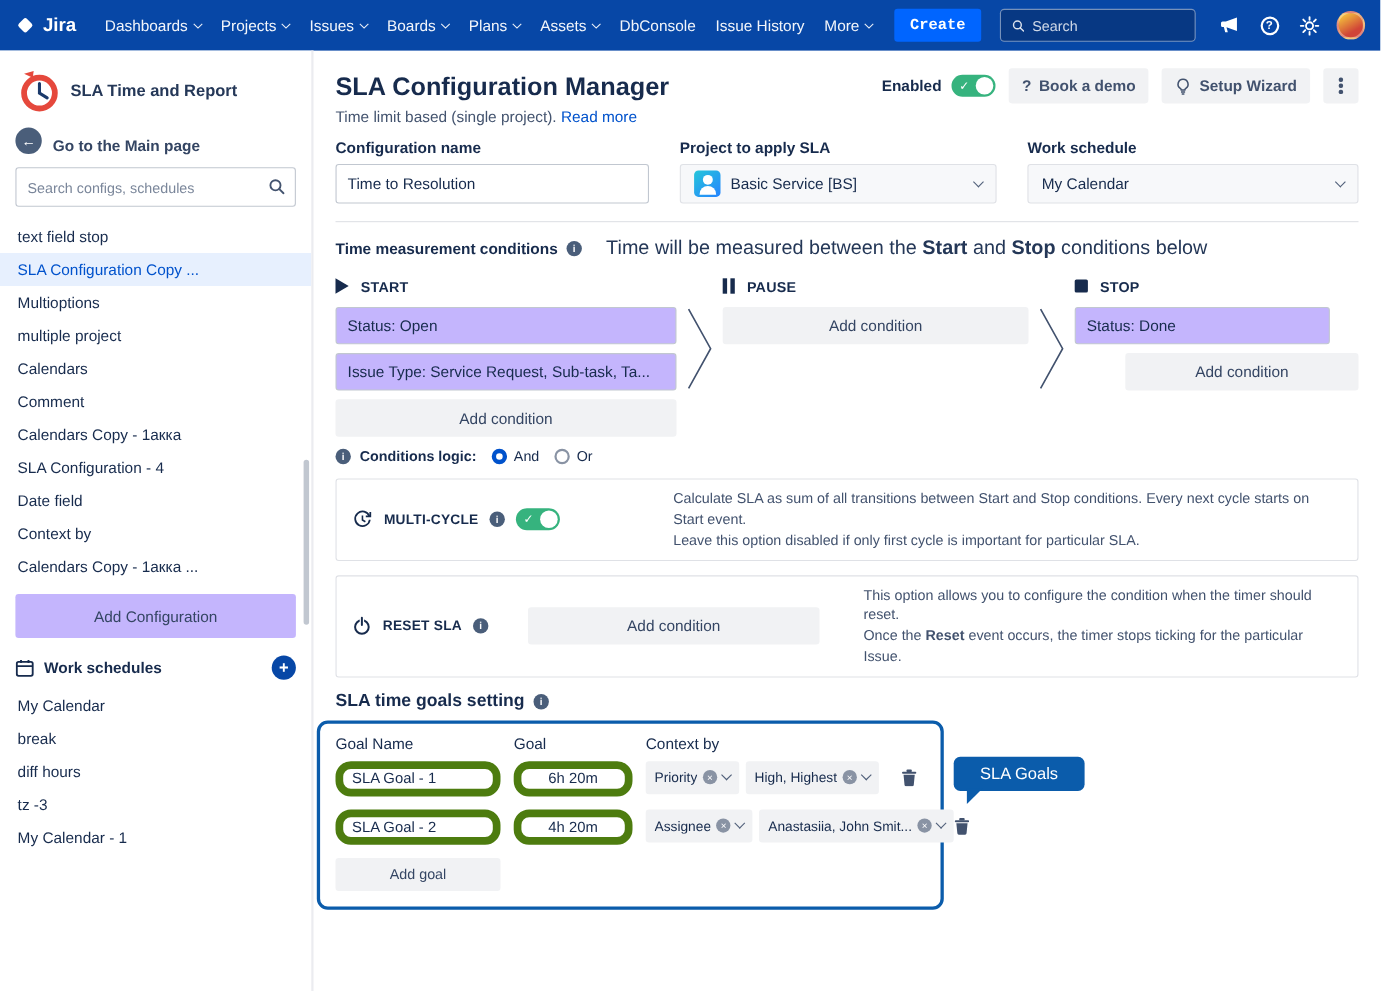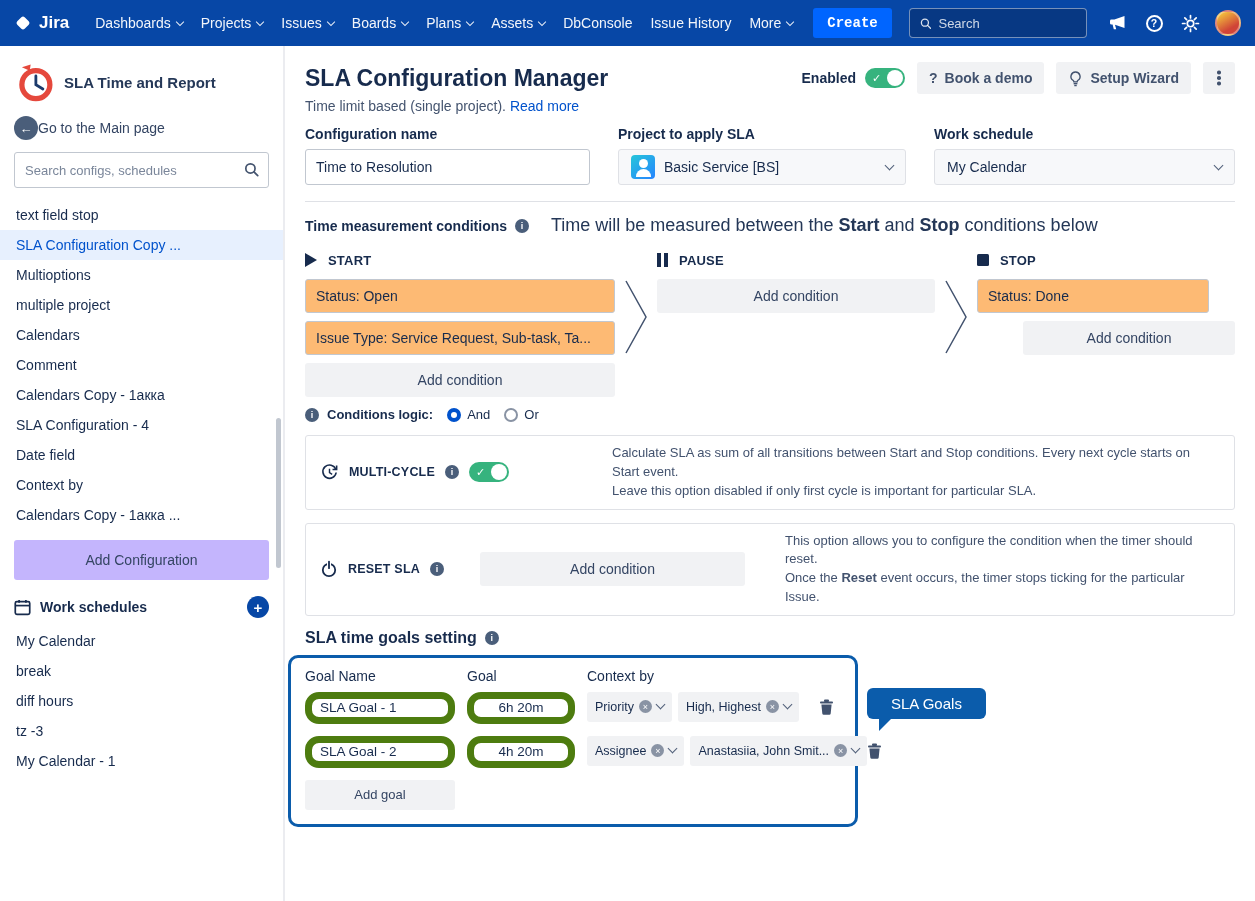--- a/index.html
+++ b/index.html
@@ -18,21 +18,21 @@
   .nav-search input::placeholder{color:rgba(255,255,255,.8)}
   .nav-icon{width:30px;height:30px;display:flex;align-items:center;justify-content:center;cursor:pointer;flex:none}
   .help-circle{width:17px;height:17px;border-radius:50%;border:2px solid #fff;color:#fff;font-size:10.5px;font-weight:700;display:flex;align-items:center;justify-content:center}
   .help-circle::before{content:"?"}
   .avatar{width:26px;height:26px;border-radius:50%;background:linear-gradient(150deg,#f0b63c 15%,#d04437 70%);border:2px solid rgba(255,255,255,.35);cursor:pointer;flex:none;margin-left:4px}
 
   
   .sidebar{position:absolute;top:46px;left:0;bottom:0;width:285px;background:#fff;border-right:2px solid #EBECF0;padding-top:14px;overflow:hidden}
   .side-logo{display:flex;align-items:center;gap:8px;padding:0 14px;margin-bottom:12px}
   .side-logo-text{font-size:15px;font-weight:700;color:#253858}
-  .back-row{display:flex;align-items:center;padding:0 14px;margin-bottom:12px;font-size:14px;font-weight:400;color:#344563;cursor:pointer}
+  .back-row{display:flex;align-items:flex-end;gap:10px;padding:0 14px;margin-bottom:12px;font-size:14px;font-weight:700;color:#344563;cursor:pointer}
   .back-circle{width:24px;height:24px;border-radius:50%;background:#4A5E7A;color:#fff;display:flex;align-items:center;justify-content:center;font-size:13px;flex:none}
   .back-circle::before{content:"←"}
   .side-search{position:relative;margin:0 14px 12px}
   .side-search input{width:100%;height:36px;border:1px solid #C1C7D0;border-radius:3px;padding:0 32px 0 10px;font-size:13px;color:#172B4D;font-family:inherit;outline:none}
   .side-search input::placeholder{color:#7A869A}
   .side-search svg{position:absolute;right:10px;top:10px}
   .side-item{padding:7px 16px;font-size:14px;color:#172B4D;cursor:pointer;white-space:nowrap;overflow:hidden;text-overflow:ellipsis}
   .side-item.selected{background:#E7F0FE;color:#0052CC}
   .add-config{margin:10px 14px 4px;height:40px;background:#c4b5fd;border-radius:3px;display:flex;align-items:center;justify-content:center;font-size:14px;color:#344563;cursor:pointer}
   .ws-row{display:flex;align-items:center;gap:9px;padding:0 14px;margin:16px 0 8px;font-size:14px;font-weight:700;color:#172B4D}
@@ -72,21 +72,21 @@
   .section-title{font-size:14px;font-weight:700}
   .hint{font-size:18px;color:#243757;margin-left:14px}
   .info{flex:none;width:14px;height:14px;border-radius:50%;background:#4A5E7A;color:#fff;font-size:9px;font-weight:700;display:inline-flex;align-items:center;justify-content:center}
   .info::before{content:"i"}
   .cond-grid{display:flex;gap:8px;margin-top:13px}
   .cond-col-head{display:flex;align-items:center;gap:11px;font-size:13px;font-weight:700;height:22px;margin-bottom:8px;letter-spacing:.2px}
   .play-icon{width:0;height:0;border-left:12px solid #172B4D;border-top:7px solid transparent;border-bottom:7px solid transparent}
   .pause-icon{display:flex;gap:3px}
   .pause-icon i{width:4px;height:14px;background:#172B4D;display:block}
   .stop-icon{width:12px;height:12px;background:#172B4D;border-radius:1.5px}
-  .cond-field{display:block;height:34px;line-height:32px;border:1px solid #C1C7D0;border-radius:3px;background:#fdba74;padding:0 10px;font-size:14px;margin-bottom:8px;white-space:nowrap;overflow:hidden;text-overflow:ellipsis;cursor:pointer}
+  .cond-field{display:block;height:34px;line-height:32px;border:1px solid #C1C7D0;border-radius:3px;background:#c4b5fd;padding:0 10px;font-size:14px;margin-bottom:8px;white-space:nowrap;overflow:hidden;text-overflow:ellipsis;cursor:pointer}
   .add-cond{height:34px;background:#F1F2F4;border-radius:3px;display:flex;align-items:center;justify-content:center;font-size:14px;color:#344563;cursor:pointer}
   .cond-sep{flex:0 0 26px;display:flex;justify-content:center;margin-top:28px}
   .logic-row{display:flex;align-items:center;gap:8px;margin-top:10px;font-size:13px}
   .logic-label{font-weight:700}
   .radio{display:flex;align-items:center;gap:6px;cursor:pointer;margin-left:6px}
   .rb{width:14px;height:14px;border-radius:50%;border:2px solid #8993A4;background:#fff;flex:none}
   .rb.checked{border:4.5px solid #0052CC}
 
   .opt-box{border:1px solid #DFE1E6;border-radius:3px;margin-top:13px;display:flex;align-items:center;padding:8px 14px;min-height:52px}
   .opt-left{display:flex;align-items:center;gap:10px;flex:0 0 292px}

